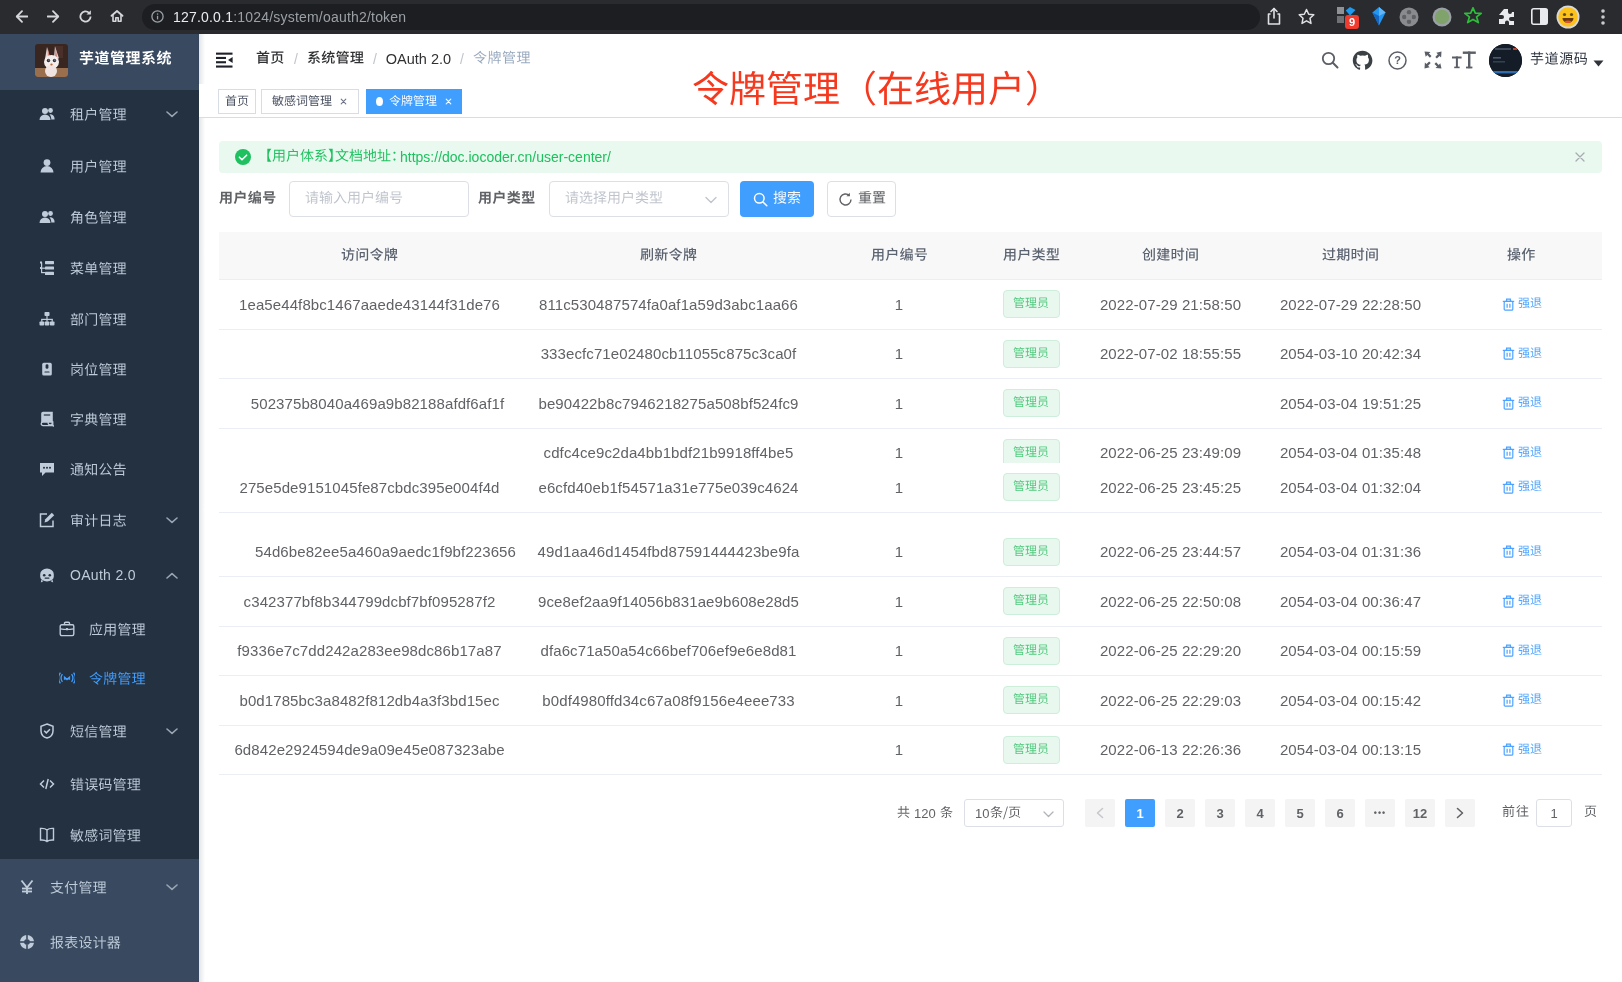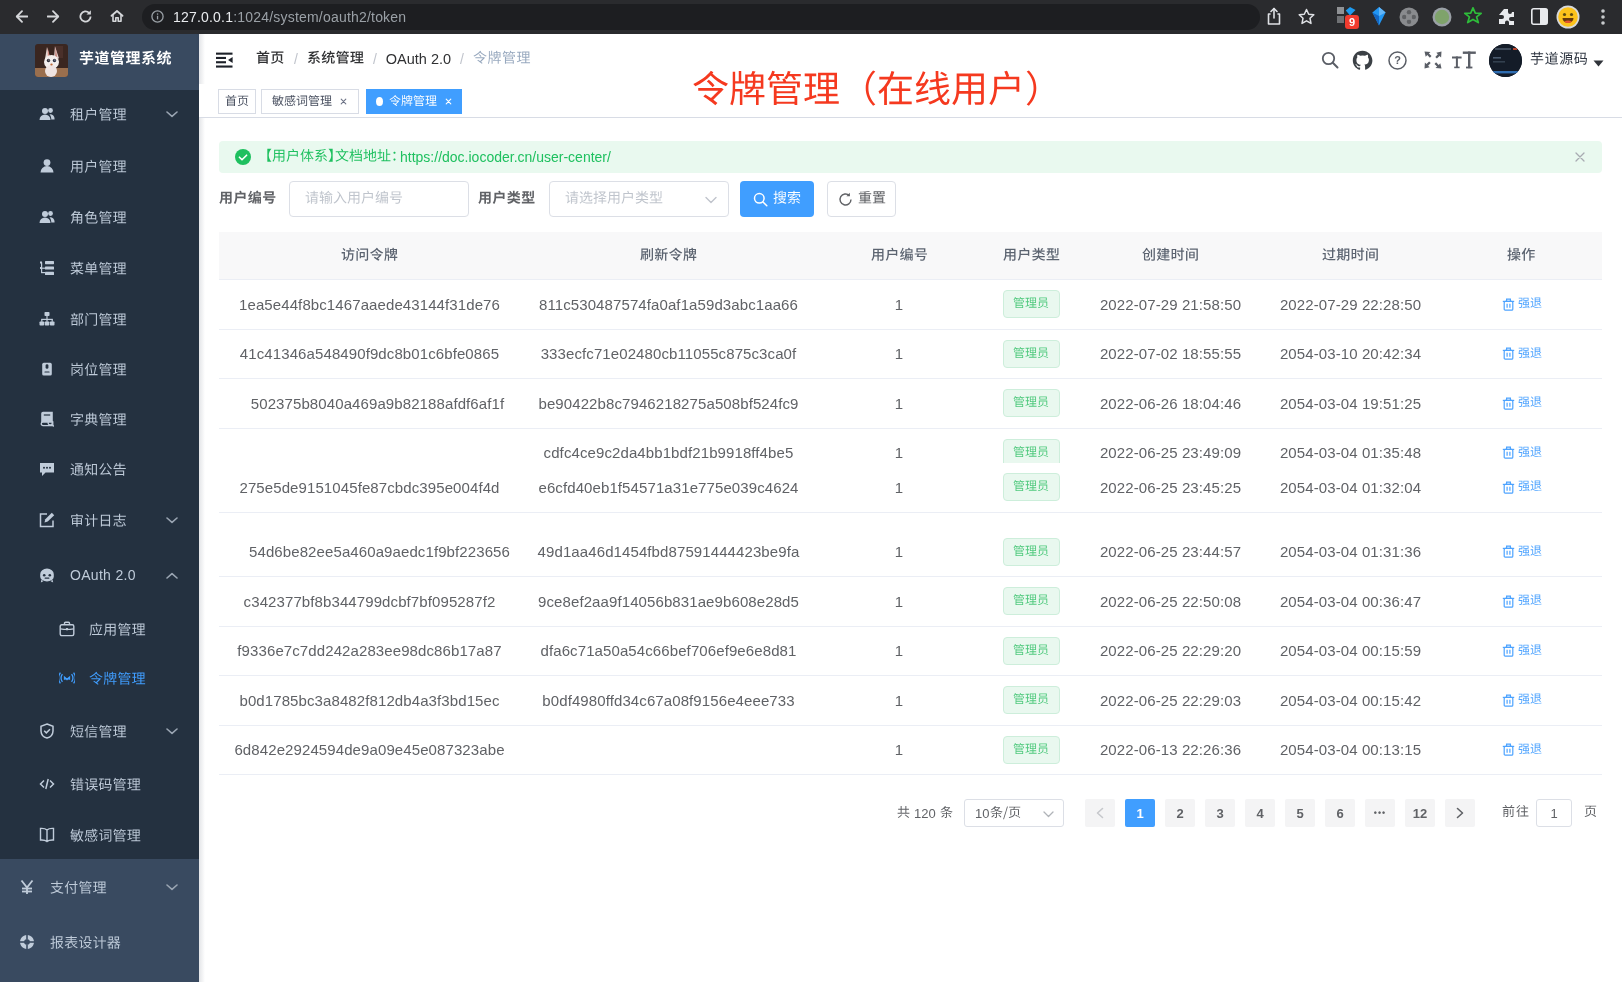--- a/index.html
+++ b/index.html
@@ -892,21 +892,20 @@
       <span style="width:3px"></span>
       <svg class="" style="display:block;overflow:visible;" width="24" height="12" viewBox="0 0 24 12">
         <g fill="#4da3ff" transform="translate(0,9.1) scale(0.012,-0.012)">
           <use href="#g110" x="0"></use>
           <use href="#g111" x="1000"></use>
         </g>
       </svg>
     </div>
   </div>
 <div class="trow" style="top:329.5px;height:49.5px">
-    <div class="cell" style="left:0px;width:301px">41c41346a548490f9dc8b01c6bfe0865</div>
     <div class="cell" style="left:301px;width:297px">333ecfc71e02480cb11055c875c3ca0f</div>
     <div class="cell" style="left:598px;width:164px">1</div>
     <div class="cell" style="left:762px;width:100px">
       <div class="gtag" style="width:57px">
         <svg class="" style="display:block;overflow:visible;" width="36" height="12" viewBox="0 0 36 12">
           <g fill="#4fc97d" transform="translate(0,9.1) scale(0.012,-0.012)">
             <use href="#g8" x="0"></use>
             <use href="#g9" x="1000"></use>
             <use href="#g109" x="2000"></use>
           </g>
@@ -942,21 +941,20 @@
       <div class="gtag" style="width:57px">
         <svg class="" style="display:block;overflow:visible;" width="36" height="12" viewBox="0 0 36 12">
           <g fill="#4fc97d" transform="translate(0,9.1) scale(0.012,-0.012)">
             <use href="#g8" x="0"></use>
             <use href="#g9" x="1000"></use>
             <use href="#g109" x="2000"></use>
           </g>
         </svg>
       </div>
     </div>
-    <div class="cell" style="left:862px;width:179px">2022-06-26 18:04:46</div>
     <div class="cell" style="left:1041px;width:181px">2054-03-04 19:51:25</div>
     <div class="cell" style="left:1222px;width:161px">
       <svg style="display:block;" width="13" height="13" viewBox="0 0 13 13">
         <g fill="none" stroke="#4da3ff" stroke-width="1.2">
           <rect x="2.2" y="3.4" width="8.6" height="8.8" rx="1"></rect>
           <path d="M0.8 3.4 H12.2"></path>
           <path d="M4.6 3.2 V1.2 H8.4 V3.2"></path>
           <path d="M5.1 5.8 V9.8"></path>
           <path d="M7.9 5.8 V9.8"></path>
         </g>
@@ -1035,21 +1033,21 @@
       <span style="width:3px"></span>
       <svg class="" style="display:block;overflow:visible;" width="24" height="12" viewBox="0 0 24 12">
         <g fill="#4da3ff" transform="translate(0,9.1) scale(0.012,-0.012)">
           <use href="#g110" x="0"></use>
           <use href="#g111" x="1000"></use>
         </g>
       </svg>
     </div>
   </div>
 <div class="trow" style="top:527.5px;height:49.5px">
-    <div class="cell" style="left:10px;width:301px">54d6be82ee5a460a9aedc1f9bf223656</div>
+    <div class="cell" style="left:16px;width:301px">54d6be82ee5a460a9aedc1f9bf223656</div>
     <div class="cell" style="left:301px;width:297px">49d1aa46d1454fbd87591444423be9fa</div>
     <div class="cell" style="left:598px;width:164px">1</div>
     <div class="cell" style="left:762px;width:100px">
       <div class="gtag" style="width:57px">
         <svg class="" style="display:block;overflow:visible;" width="36" height="12" viewBox="0 0 36 12">
           <g fill="#4fc97d" transform="translate(0,9.1) scale(0.012,-0.012)">
             <use href="#g8" x="0"></use>
             <use href="#g9" x="1000"></use>
             <use href="#g109" x="2000"></use>
           </g>

